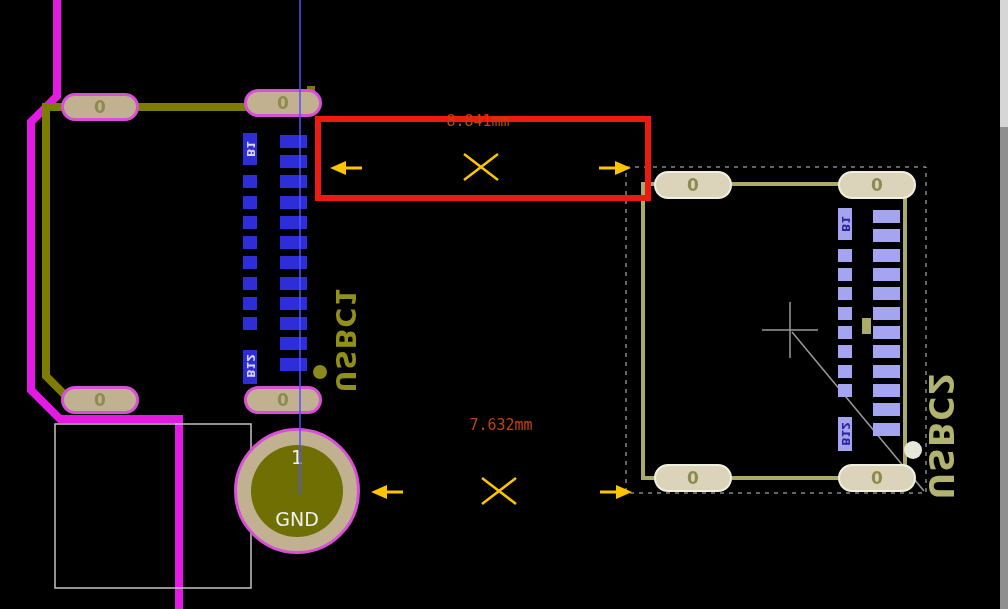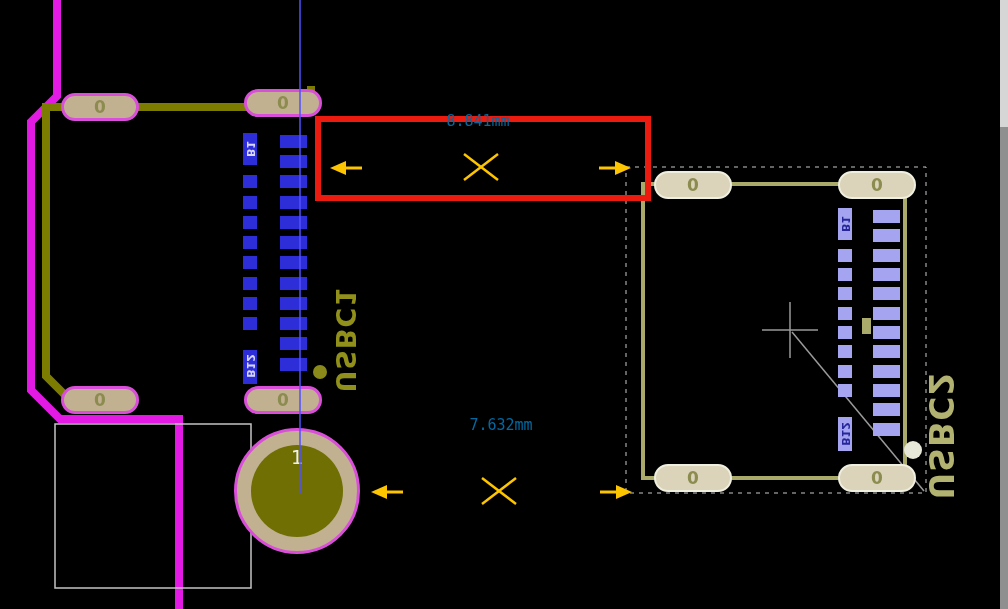--- a/index.html
+++ b/index.html
@@ -21,21 +21,21 @@
              font:bold 11px "DejaVu Sans",sans-serif;z-index:4;
              transform:rotate(90deg) scaleX(-1);}
   .lbl-blue{color:#d8d8ff;}
   .lbl-lav{color:#26269a;}
   .refdes{position:absolute;text-align:center;z-index:4;font-weight:bold;
           transform:rotate(90deg) scaleX(-1);letter-spacing:1px;}
   .ref1{width:90px;font-size:27px;color:#90901a;}
   .ref2{width:120px;font-size:33px;color:#b3b371;}
   .redrect{position:absolute;left:315px;top:116px;width:336px;height:85px;box-sizing:border-box;
            border:6px solid #ec1b0f;z-index:5;}
-  .mtext{position:absolute;width:100px;text-align:center;color:#0369a1;z-index:6;
+  .mtext{position:absolute;width:100px;text-align:center;color:#c2410c;z-index:6;
          font:15px "DejaVu Sans Mono",monospace;}
   .cursor-line{position:absolute;left:299px;top:0;width:2px;height:494px;
                background:#5050ff;opacity:.75;z-index:6;}
   .sb-track{position:absolute;left:1000px;top:0;width:8px;height:609px;background:#8f8f8f;z-index:9;}
   .sb-thumb{position:absolute;left:1000px;top:0;width:8px;height:127px;background:#d6d6d6;z-index:10;}
 </style>
 </head>
 <body>
 
 <div id="canvas">
@@ -156,20 +156,21 @@
     <span>0</span>
     </div>
   <div class="pad-oval oval-r" style="left:838px;top:464px">
     <span>0</span>
     </div>
 
   <div class="gnd-outer" style="left:234px;top:428px">
     <div class="gnd-inner"></div>
   </div>
   <div class="gnd-txt" style="left:234px;top:446px">1</div>
+  <div class="gnd-txt" style="left:234px;top:508px">GND</div>
 
   <div class="pin-label lbl-blue" style="left:235px;top:142px">B1</div>
   <div class="pin-label lbl-blue" style="left:235px;top:359px">B12</div>
   <div class="pin-label lbl-lav" style="left:830px;top:217px">B1</div>
   <div class="pin-label lbl-lav" style="left:830px;top:427px">B12</div>
 
   <div class="refdes ref1" style="left:300px;top:332px">USBC1</div>
   <div class="refdes ref2" style="left:880px;top:420px">USBC2</div>
 
   <div class="redrect"></div>

